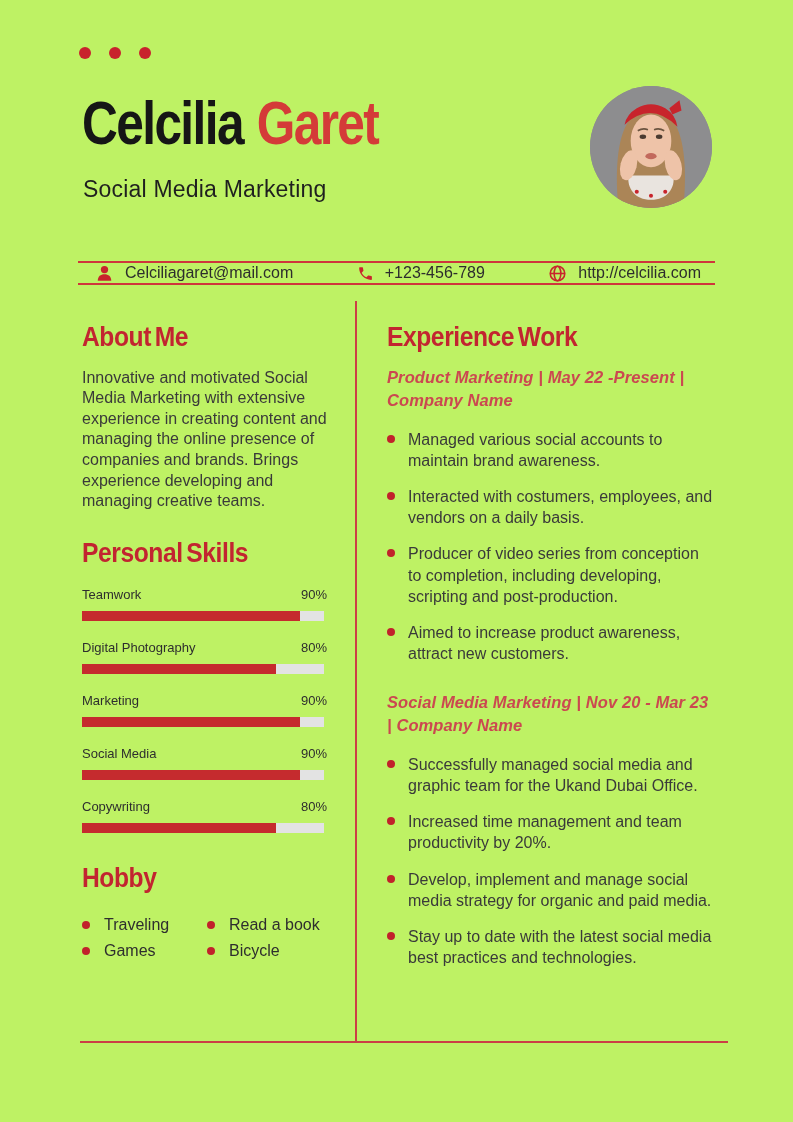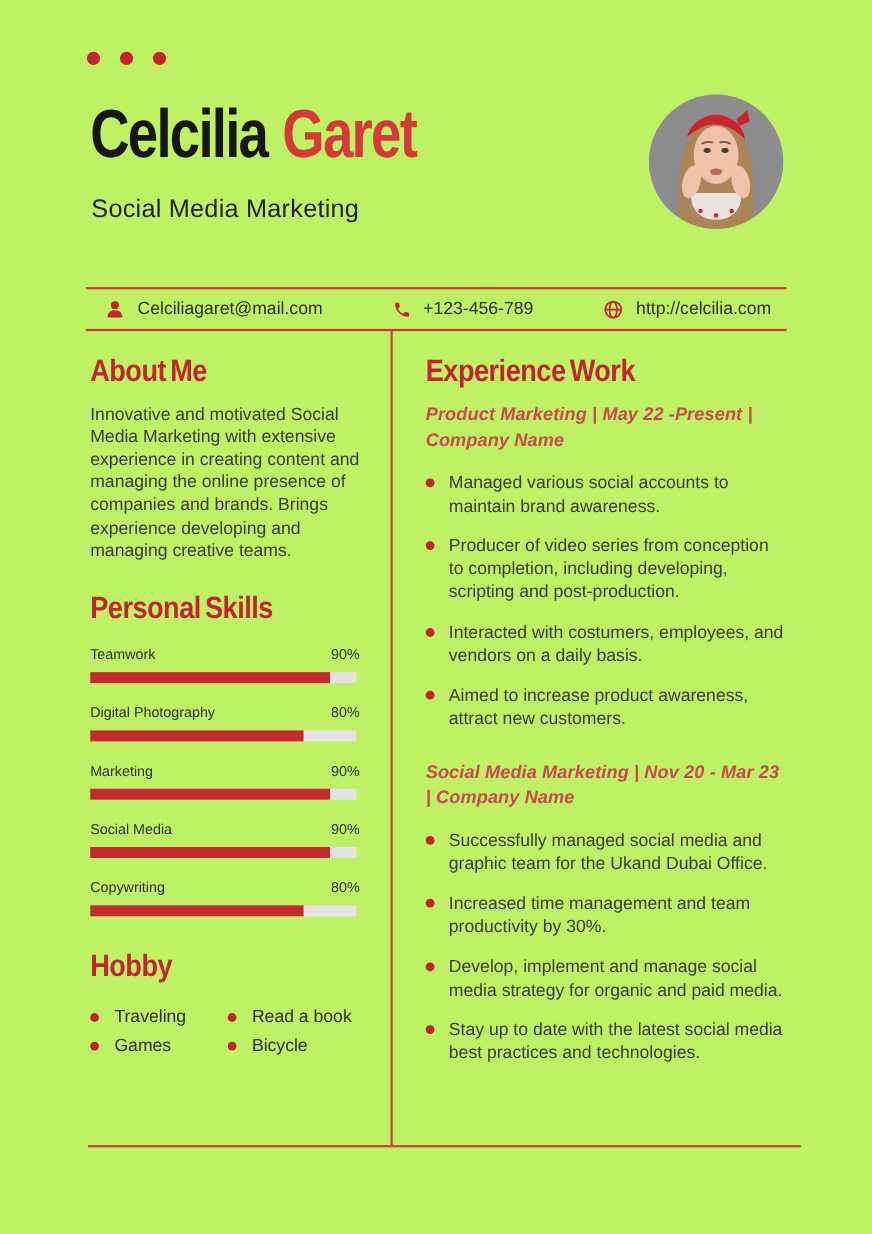--- a/index.html
+++ b/index.html
@@ -26,21 +26,21 @@
     font-size:23px; color:#1f1f1f; letter-spacing:0.2px;
   }
   .photo {
     position:absolute; left:590px; top:86px; width:122px; height:122px;
     border-radius:50%; overflow:hidden; background:#8d8d8f;
   }
   .photo svg { display:block; width:100%; height:100%; }
 
   
   .contact-bar {
-    position:absolute; left:78px; top:261px; width:637px; height:40px;
+    position:absolute; left:78px; top:261px; width:637px; height:24px;
     border-top:2px solid #cf353c; border-bottom:2px solid #cf353c;
     display:flex; align-items:center; justify-content:space-between;
     padding:0 14px 0 17px;
   }
   .contact-item { display:flex; align-items:center; gap:11px;
     font-size:16px; color:#2d2d2d; }
   .contact-item svg { display:block; }
 
   
   .v-divider { position:absolute; left:355px; top:301px; width:2px; height:740px; background:#cb3f45; }
@@ -223,41 +223,41 @@
     <h2 class="sec">Experience Work</h2>
 
     <div class="job-title">Product Marketing | May 22 -Present | Company Name</div>
     <ul class="job-bullets">
       <li>
           <span class="bullet-dot"></span>
           <span>Managed various social accounts to maintain brand awareness.</span>
         </li>
       <li>
           <span class="bullet-dot"></span>
+          <span>Interacted with costumers, employees, and vendors on a daily basis.</span>
+        </li>
+      <li>
+          <span class="bullet-dot"></span>
           <span>Producer of video series from conception to completion, including developing, scripting and post-production.</span>
-        </li>
-      <li>
-          <span class="bullet-dot"></span>
-          <span>Interacted with costumers, employees, and vendors on a daily basis.</span>
         </li>
       <li>
           <span class="bullet-dot"></span>
           <span>Aimed to increase product awareness, attract new customers.</span>
         </li>
     </ul>
 
     <div class="job-title job2">Social Media Marketing | Nov 20 - Mar 23 | Company Name</div>
     <ul class="job-bullets">
       <li>
           <span class="bullet-dot"></span>
           <span>Successfully managed social media and graphic team for the Ukand Dubai Office.</span>
         </li>
       <li>
           <span class="bullet-dot"></span>
-          <span>Increased time management and team productivity by 30%.</span>
+          <span>Increased time management and team productivity by 20%.</span>
         </li>
       <li>
           <span class="bullet-dot"></span>
           <span>Develop, implement and manage social media strategy for organic and paid media.</span>
         </li>
       <li>
           <span class="bullet-dot"></span>
           <span>Stay up to date with the latest social media best practices and technologies.</span>
         </li>
     </ul>

